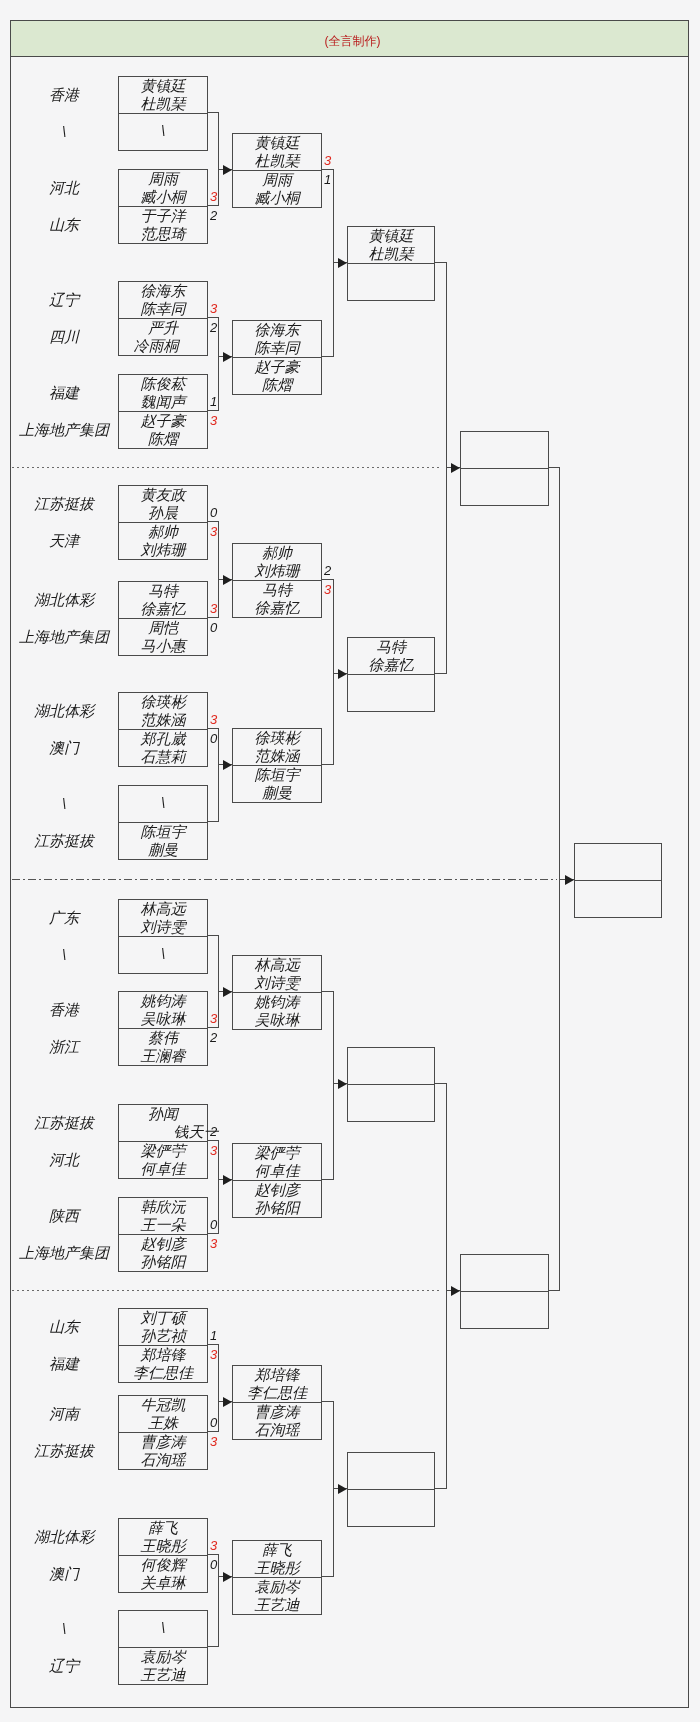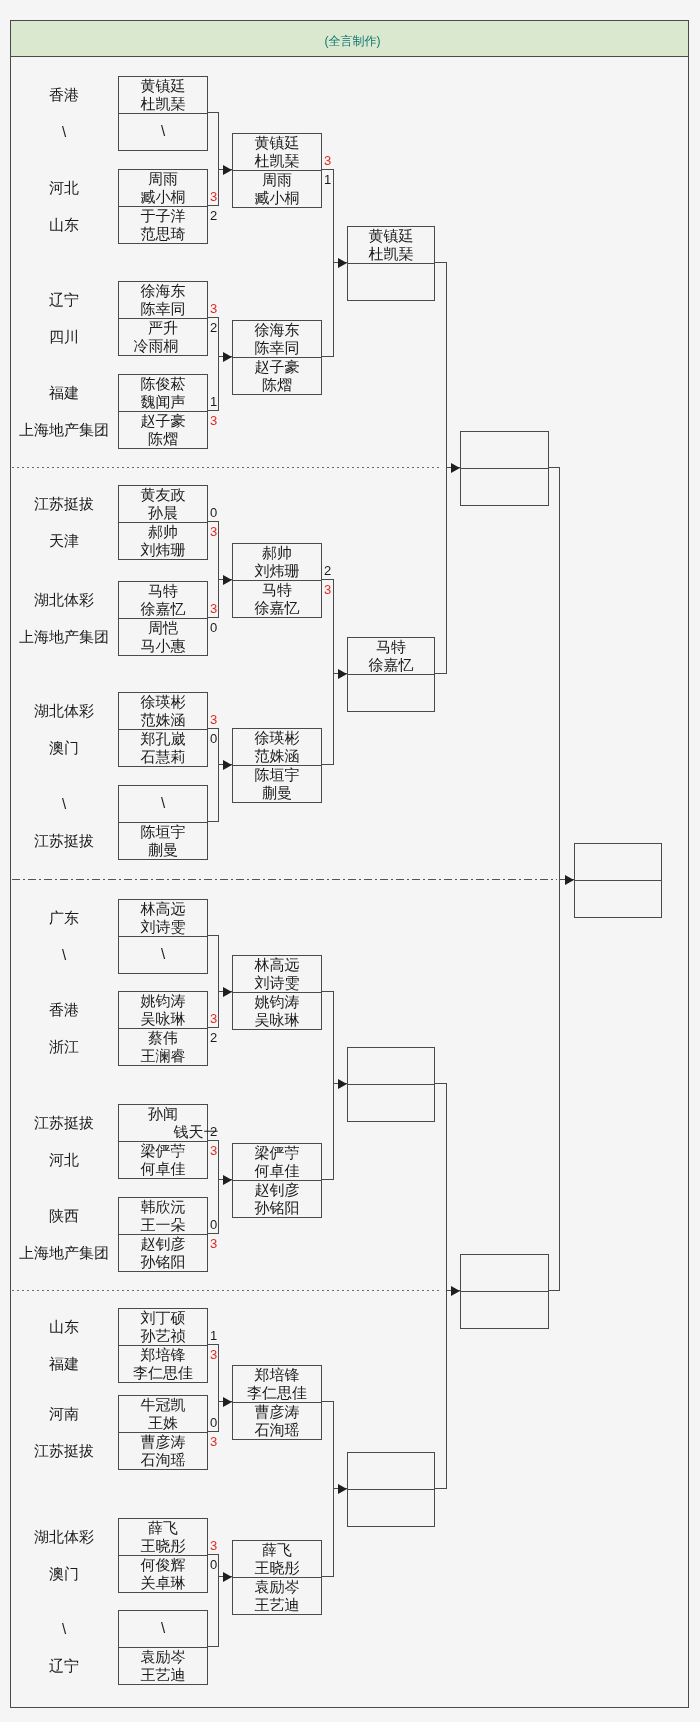--- a/index.html
+++ b/index.html
@@ -2,22 +2,22 @@
 <html><head>
 <meta charset="utf-8">
 <style>
   html,body{margin:0;padding:0;}
   body{width:700px;height:1722px;background:#f5f5f6;font-family:"Liberation Sans","DejaVu Sans",sans-serif;}
   #page{position:relative;width:700px;height:1722px;overflow:hidden;}
   .abs{position:absolute;}
   #page-frame{left:10px;top:20px;width:679px;height:1688px;border:1px solid #4a4a4a;box-sizing:border-box;}
   #title-bar{left:10px;top:20px;width:679px;height:37px;background:#dbe8d0;border:1px solid #4a4a4a;box-sizing:border-box;display:flex;align-items:center;justify-content:center;}
   #title-bar .main{font-size:21px;font-weight:bold;color:#1a1a1a;letter-spacing:1px;}
-  #title-bar .credit{font-size:12px;color:#0f766e;margin-left:6px;padding-top:5px;}
-  #bracket{position:absolute;left:0;top:0;width:700px;height:1722px;}
+  #title-bar .credit{font-size:12px;color:#b91c1c;margin-left:6px;padding-top:5px;}
+  #bracket{position:absolute;left:0;top:0;width:700px;height:1722px;font-style:italic;}
   .box{border:1px solid #4a4a4a;box-sizing:border-box;background:transparent;}
   .line{background:#4a4a4a;}
   .pline{font-size:15px;text-align:center;color:#1a1a1a;line-height:18px;height:18px;white-space:nowrap;overflow:hidden;}
   .tlabel{font-size:15px;text-align:center;color:#1a1a1a;white-space:nowrap;}
   .score{font-size:13px;color:#1a1a1a;line-height:16px;height:16px;width:16px;text-align:left;}
   .score.win{color:#e02a20;}
   .arrow{width:0;height:0;border-top:5px solid transparent;border-bottom:5px solid transparent;border-left:9px solid #1f1f1f;}
   .dotted{height:1px;background:repeating-linear-gradient(to right,#6a6a6a 0 2px,transparent 2px 5px);}
   .dashdot{height:1px;background:repeating-linear-gradient(to right,#555 0 8px,transparent 8px 11px,#555 11px 13px,transparent 13px 16px);}
 </style>

